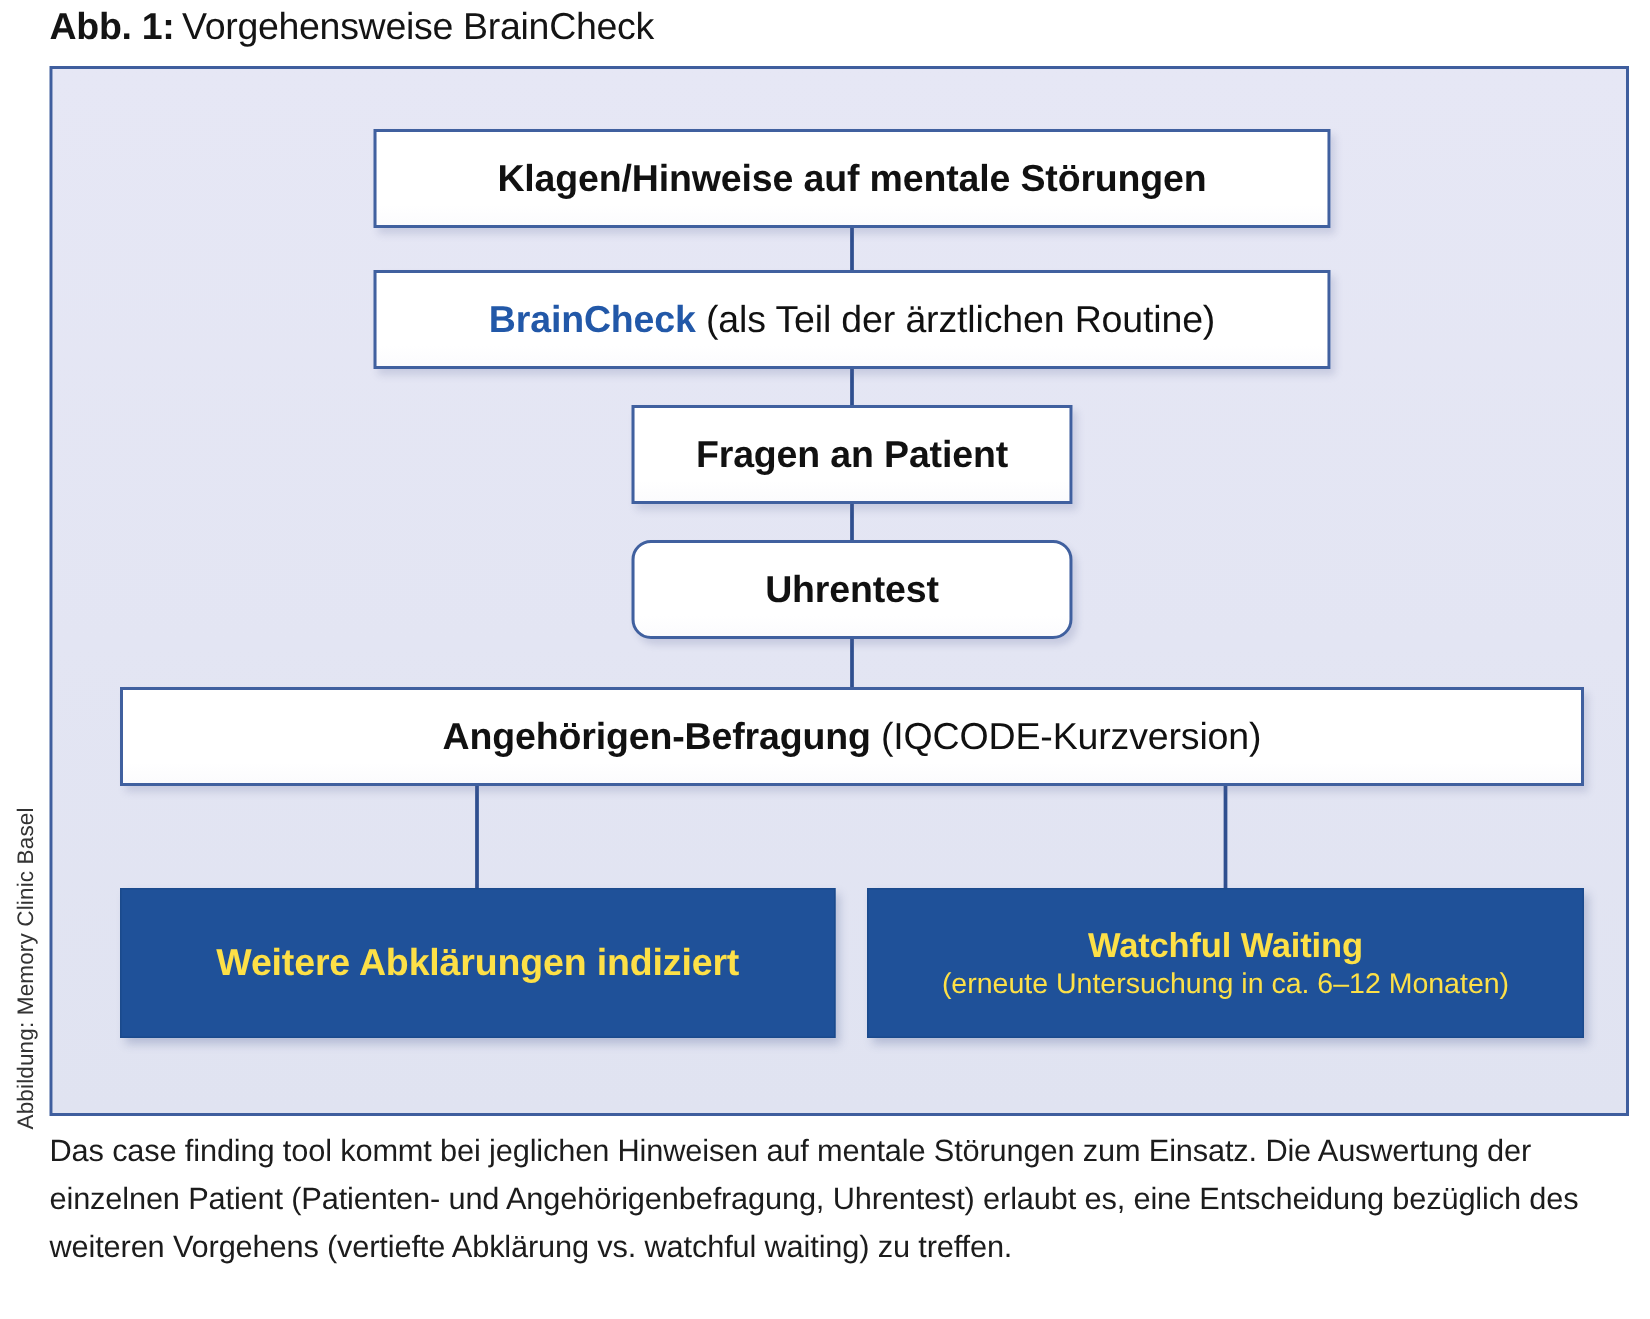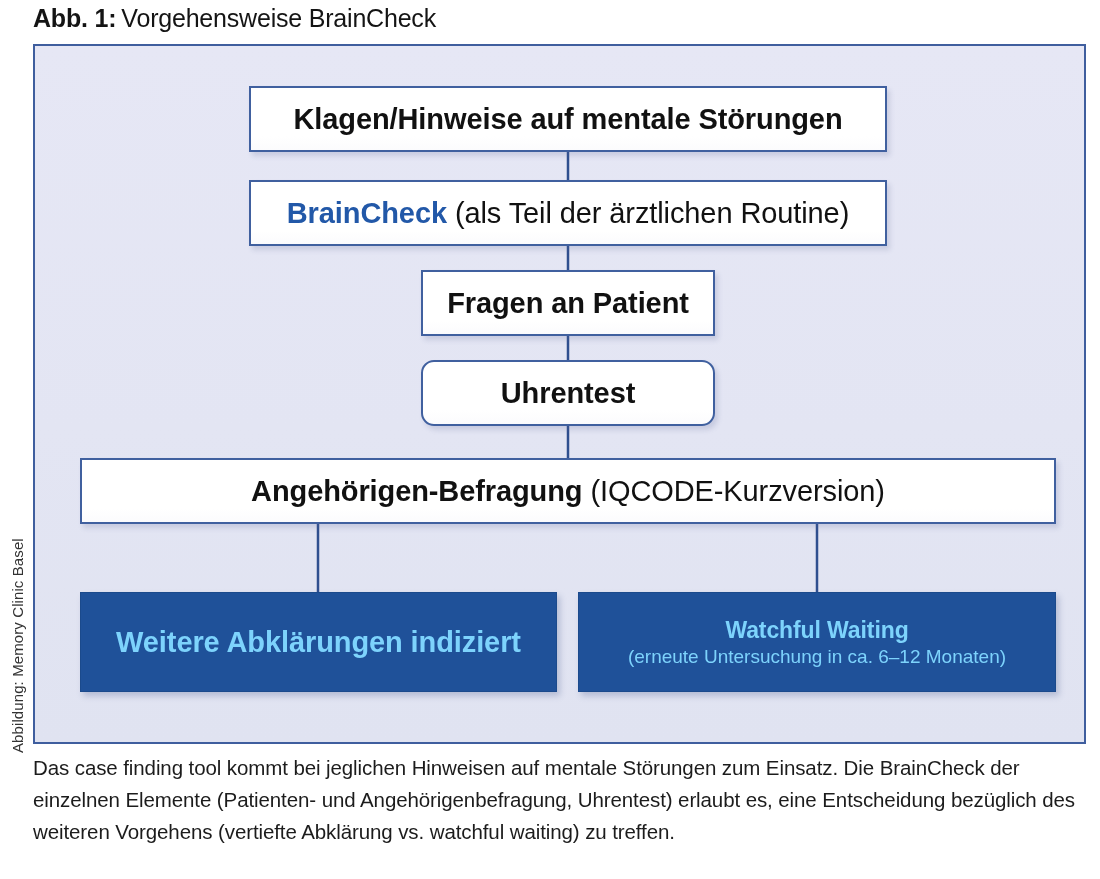--- a/index.html
+++ b/index.html
@@ -89,25 +89,25 @@
   .node.white {
     background: linear-gradient(180deg, #ffffff 0%, #ffffff 78%, #fbfbfd 100%);
     border: 2px solid #40609f;
     box-shadow: 3px 4px 5px rgba(90, 100, 150, 0.20);
     color: #111111;
   }
   .node.blue {
     background: #1f5199;
     border: 1px solid #1b4a8c;
     box-shadow: 3px 4px 6px rgba(70, 85, 140, 0.28);
-    color: #7dd3fc;
+    color: #fde047;
   }
   .node .line-main {
     font-weight: bold;
-    font-size: 29px;
+    font-size: 25px;
     letter-spacing: -0.1px;
     white-space: nowrap;
   }
   .node .line-main .regular {
     font-weight: normal;
   }
   .node .line-main .brand {
     color: #2258a8;
     font-weight: bold;
   }
@@ -196,13 +196,13 @@
     <div class="line-main">Weitere Abklärungen indiziert</div>
   </div>
 
   <div class="node blue" id="node-watchful">
     <div class="line-main">Watchful Waiting</div>
     <div class="line-sub">(erneute Untersuchung in ca. 6–12 Monaten)</div>
   </div>
 
 </div>
 
-<div class="caption">Das case finding tool kommt bei jeglichen Hinweisen auf mentale Störungen zum Einsatz. Die BrainCheck der einzelnen Elemente (Patienten- und Angehörigenbefragung, Uhrentest) erlaubt es, eine Entscheidung bezüglich des weiteren Vorgehens (vertiefte Abklärung vs. watchful waiting) zu treffen.</div>
+<div class="caption">Das case finding tool kommt bei jeglichen Hinweisen auf mentale Störungen zum Einsatz. Die Auswertung der einzelnen Patient (Patienten- und Angehörigenbefragung, Uhrentest) erlaubt es, eine Entscheidung bezüglich des weiteren Vorgehens (vertiefte Abklärung vs. watchful waiting) zu treffen.</div>
 
 </body></html>

